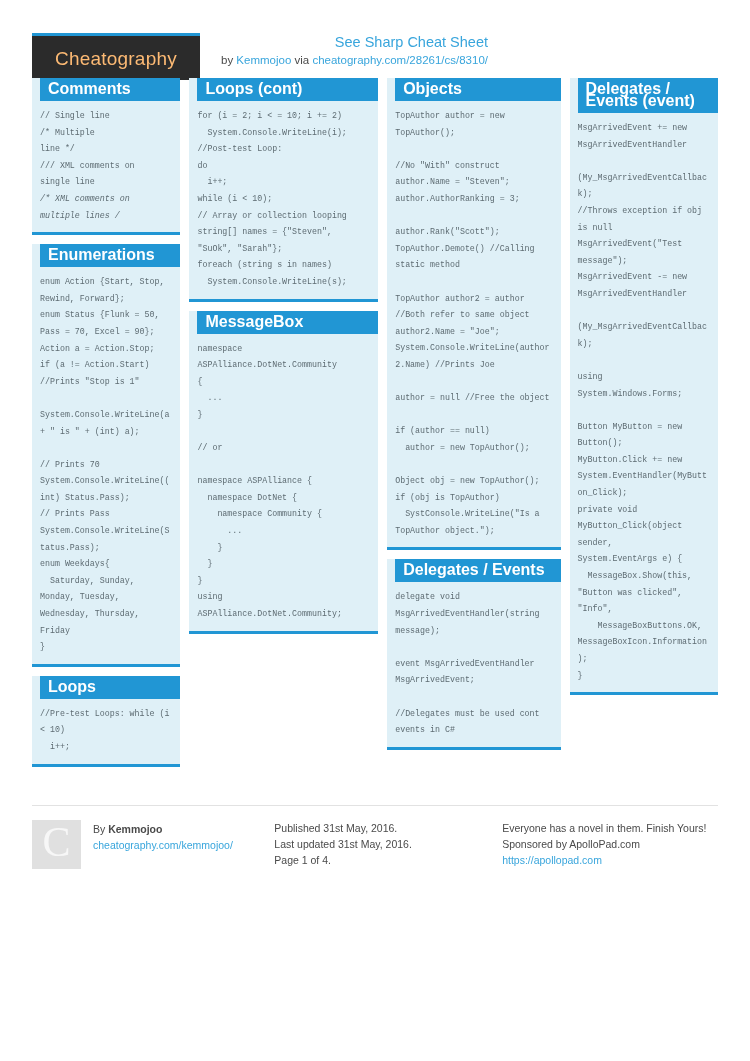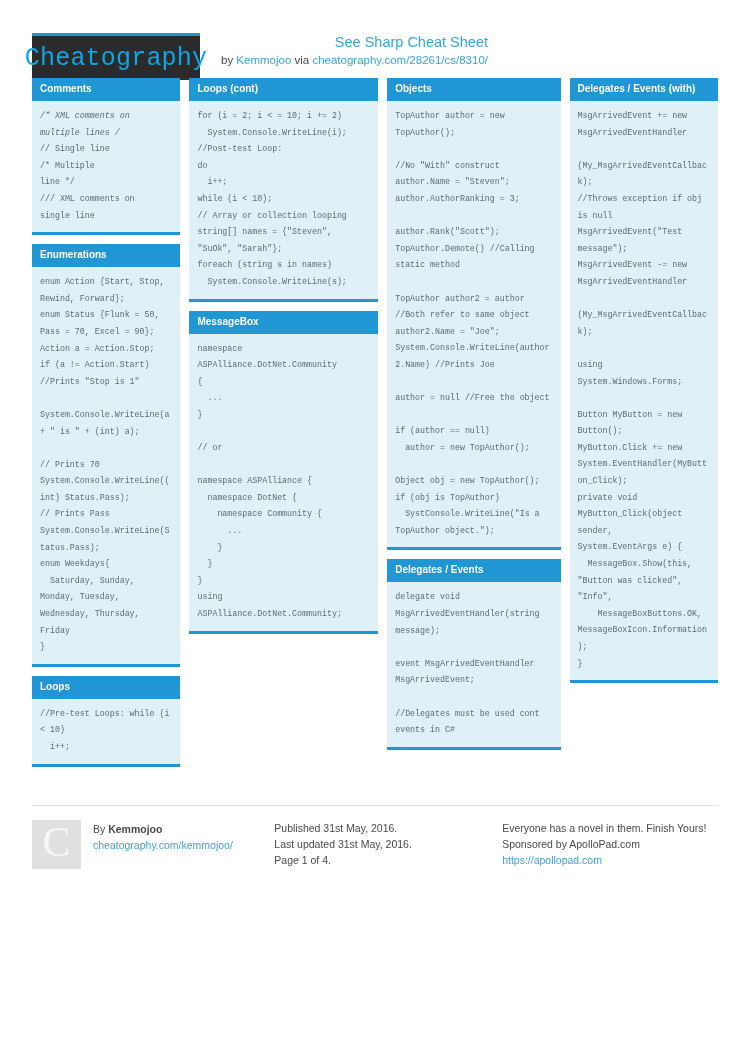--- a/index.html
+++ b/index.html
@@ -25,23 +25,23 @@
     height: 78px;
   }
   .logo-box {
     width: 168px; height: 47px;
     background: #2b2b2b;
     border-top: 3px solid #2196d4;
     display: flex; align-items: center; justify-content: center;
     flex: none;
   }
   .logo-text {
-    color: #0ea5e9;
-    font-family: Liberation Mono, monospace;
-    font-size: 25px;
+    color: #fdba74;
+    font-family: Liberation Sans, sans-serif;
+    font-size: 19px;
     letter-spacing: .2px;
     line-height: 1;
   }
   .title-block { padding-left: 21px; padding-top: 0px; text-align: right; }
   .sheet-title {
     color: #38a5dc;
     font-size: 14.5px;
     line-height: 18px;
     font-weight: normal;
     margin: 0 0 2px 0;
@@ -68,24 +68,25 @@
   .col-4 { width: 155px; }
 
   .card {
     background: #dff0f7;
     border-bottom: 3px solid #2196d4;
     width: 100%;
   }
   .card-head {
     background: #2196d4;
     color: #ffffff;
-    font-size: 10px;
+    font-size: 16px;
     font-weight: bold;
     padding: 5px 8px 6px 8px;
     line-height: 12px;
+    margin-left: 8px;
   }
   .card-body {
     padding: 7px 8px 8px 8px;
   }
   .code {
     font-family: "Liberation Mono", "DejaVu Sans Mono", monospace;
     font-size: 8.3px;
     line-height: 16.6px;
     color: #5d6b72;
     white-space: pre-wrap;
@@ -134,27 +135,27 @@
       <div class="byline"><span>by </span><a class="author" href="#">Kemmojoo</a><span> via </span><a href="#">cheatography.com/28261/cs/8310/</a></div>
     </div>
   </div>
 
   <div class="columns">
 
     <div class="col col-1">
       <div class="card">
         <div class="card-head">Comments</div>
         <div class="card-body">
-          <pre class="code italic">/* XML comments on
-multiple lines /</pre>
           <pre class="code">// Single line
 /* Multiple
 line */
 /// XML comments on
 single line</pre>
+          <pre class="code italic">/* XML comments on
+multiple lines /</pre>
         </div>
       </div>
       <div class="card">
         <div class="card-head">Enumerations</div>
         <div class="card-body">
           <pre class="code">enum Action {Start, Stop, Rewind, Forward};
 enum Status {Flunk = 50, Pass = 70, Excel = 90};
 Action a = Action.Stop;
 if (a != Action.Start)
 //Prints "Stop is 1"
@@ -251,21 +252,21 @@
 
 event MsgArrivedEventHandler MsgArrivedEvent;
 
 //Delegates must be used cont events in C#</pre>
         </div>
       </div>
     </div>
 
     <div class="col col-4">
       <div class="card">
-        <div class="card-head">Delegates / Events (with)</div>
+        <div class="card-head">Delegates / Events (event)</div>
         <div class="card-body">
           <pre class="code">MsgArrivedEvent += new MsgArrivedEventHandler
   (My_MsgArrivedEventCallback);
 //Throws exception if obj is null
 MsgArrivedEvent("Test message");
 MsgArrivedEvent -= new MsgArrivedEventHandler
   (My_MsgArrivedEventCallback);
 
 using System.Windows.Forms;
 

